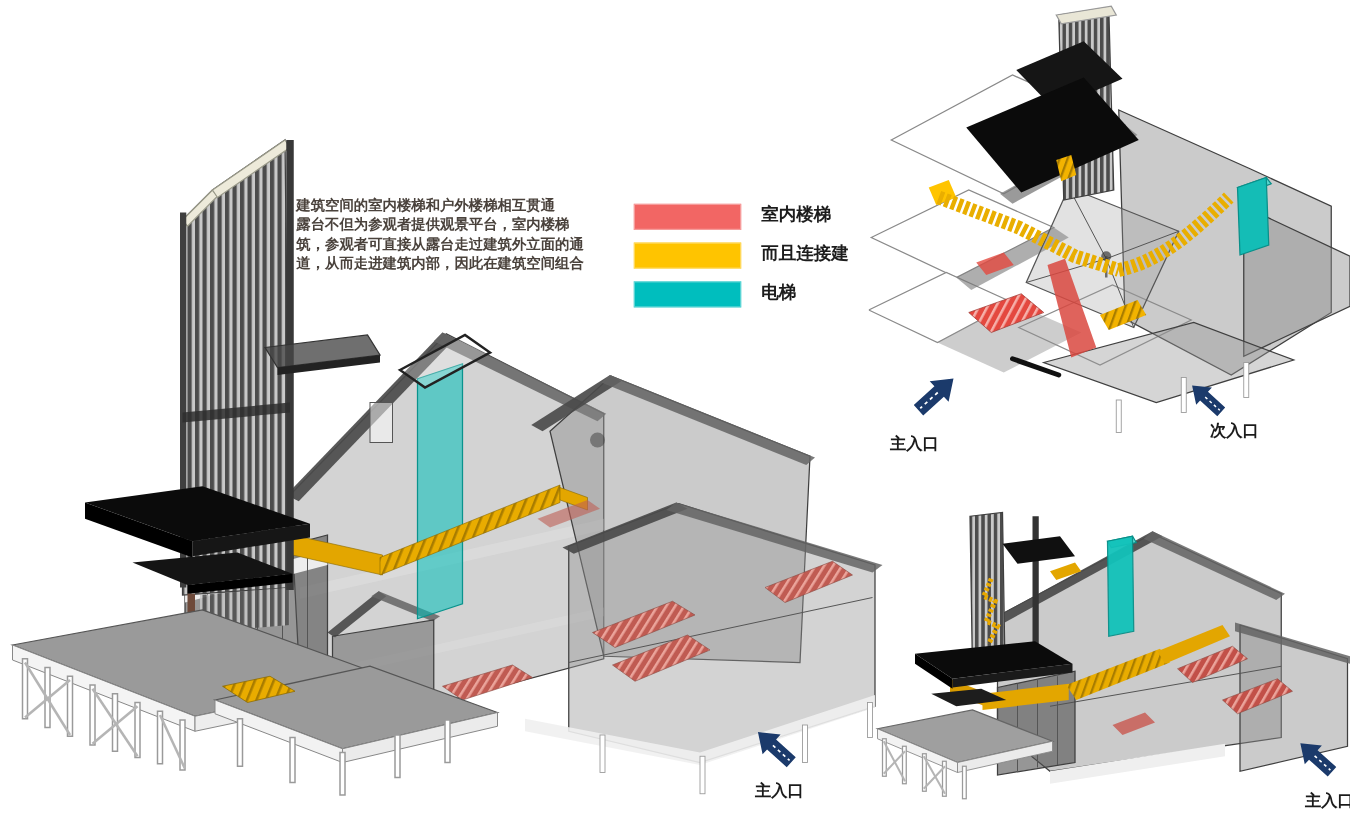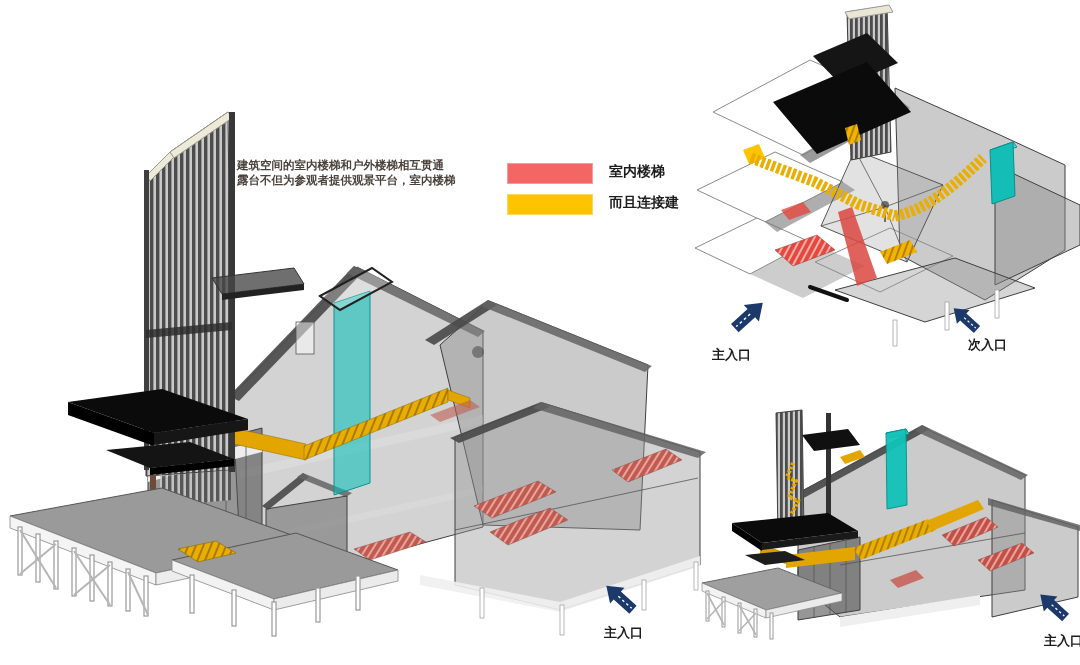--- a/index.html
+++ b/index.html
@@ -311,31 +311,37 @@
           <line x1="34" y1="196" x2="17" y2="214"></line>
         <line x1="49" y1="200" x2="66" y2="230"></line>
           <line x1="66" y1="208" x2="49" y2="226"></line>
       </g>
     </g>
   </svg>
 
   <div class="desc">
     <div>建筑空间的室内楼梯和户外楼梯相互贯通</div>
     <div>露台不但为参观者提供观景平台，室内楼梯</div>
+    <div>筑，参观者可直接从露台走过建筑外立面的通</div>
+    <div>道，从而走进建筑内部，因此在建筑空间组合</div>
   </div>
 
   <div class="legend">
     <div class="legend-row">
       <div class="swatch" style="background-color: rgb(242, 102, 100);"></div>
       <span class="legend-label">室内楼梯</span>
     </div>
     <div class="legend-row">
       <div class="swatch" style="background-color: rgb(255, 196, 0);"></div>
       <span class="legend-label">而且连接建</span>
     </div>
+    <div class="legend-row">
+      <div class="swatch" style="background-color: rgb(0, 190, 190);"></div>
+      <span class="legend-label">电梯</span>
+    </div>
   </div>
 
   <div class="entr" style="left:722px;top:300px">
     <svg width="48" height="42" viewBox="0 0 34 30">
       <polygon class="arrow-fill" points="29,2 15.4,3.5 18.1,6.4 6.3,17.1 11.7,23.1 23.5,12.4 26.2,15.3"></polygon>
       <line x1="20" y1="10" x2="10" y2="19" stroke="#fff" stroke-width="1" stroke-dasharray="2 2"></line>
     </svg>
   </div>
   <div class="entr-label" style="left:712px;top:346px">主入口</div>
 

